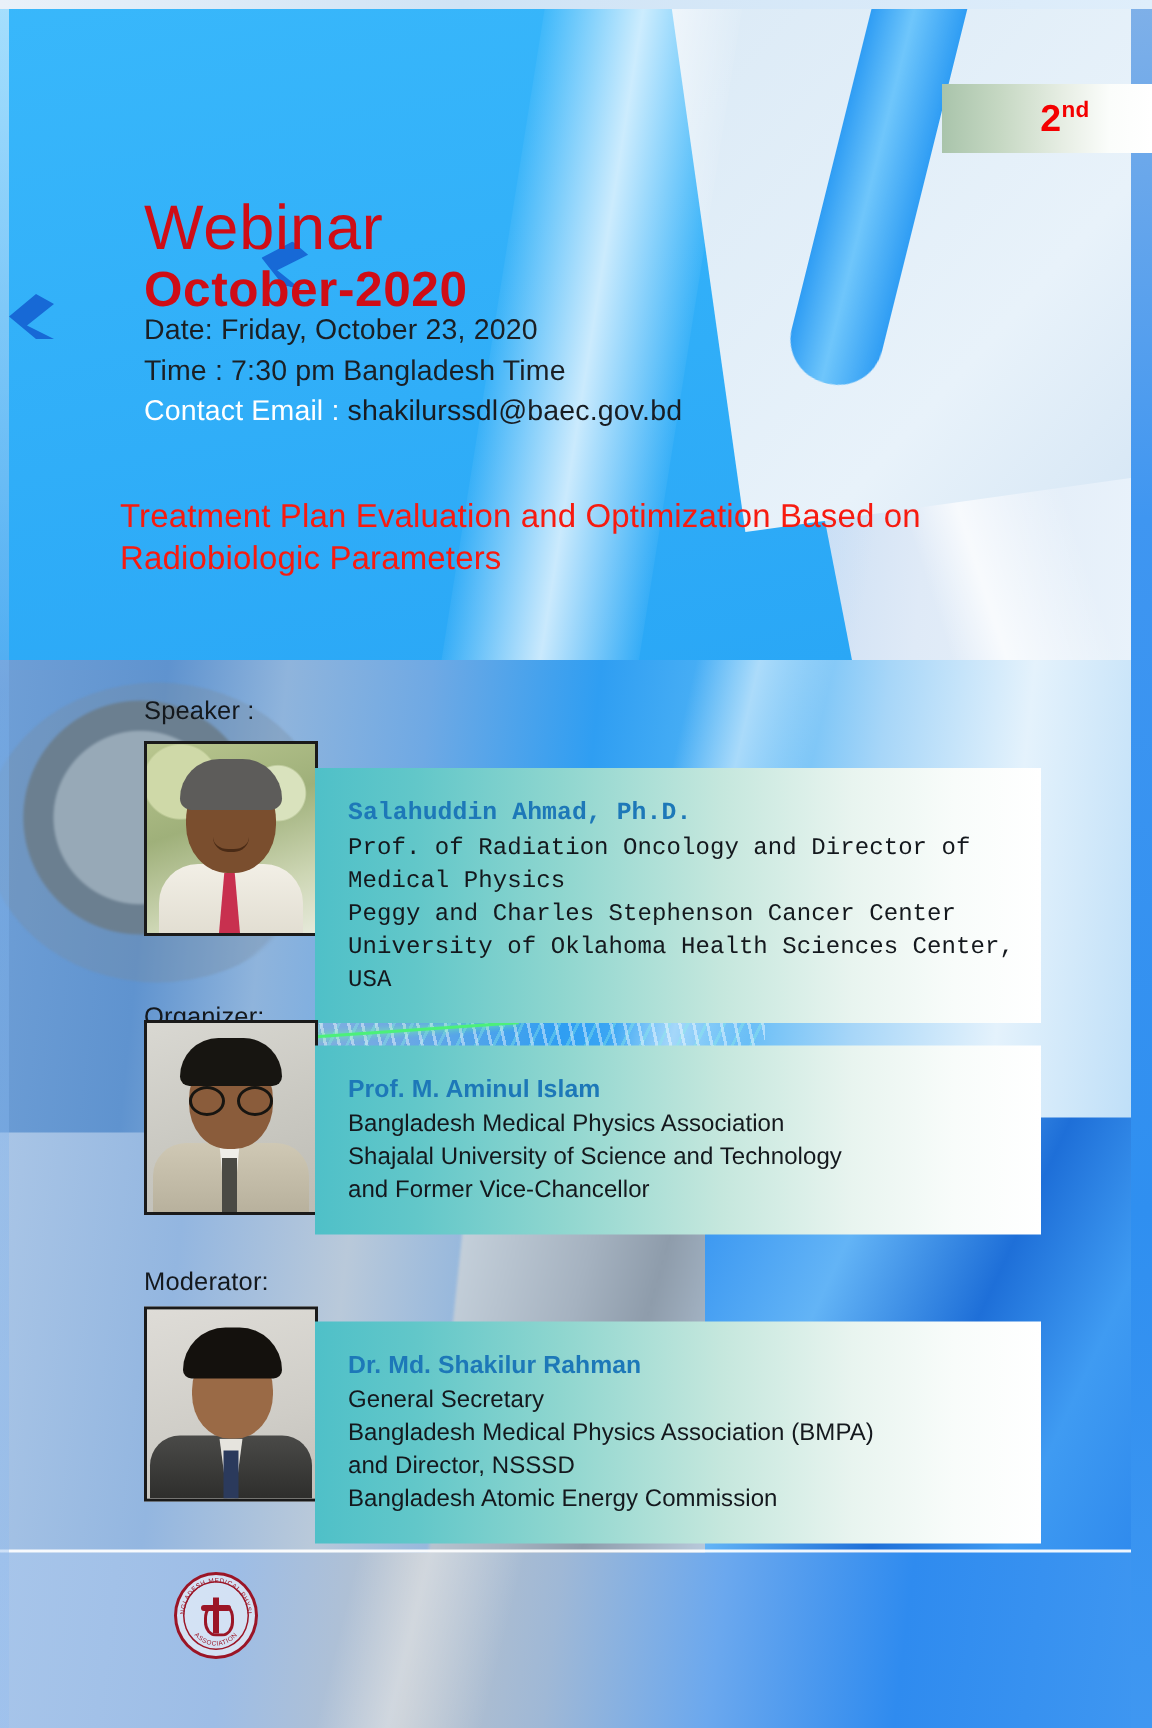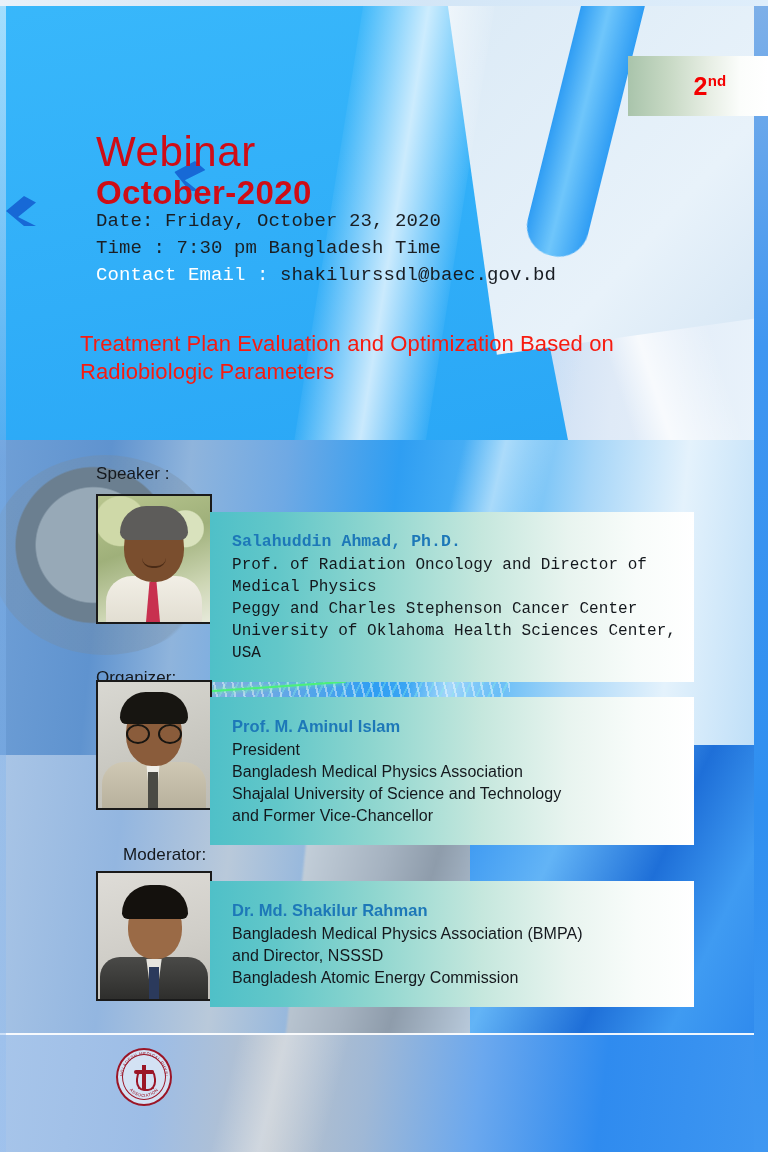--- a/index.html
+++ b/index.html
@@ -133,21 +133,21 @@
   }
   .bg-top-white {
     position: absolute; left: 0; top: 0; width: 768px; height: 6px;
     background: linear-gradient(90deg, #e9f1f9, #cfe3f5 40%, #dfeefb 100%);
   }
 
   
   .badge {
     position: absolute;
     left: 628px; top: 56px;
-    width: 140px; height: 60px;
+    width: 140px; height: 46px;
     background: linear-gradient(90deg, #a9c4ab 0%, #c6d8c3 28%, #e7eee4 58%, #fbfdfb 80%, #ffffff 100%);
     display: flex; align-items: center; justify-content: center;
   }
   .badge-text {
     color: #f40000;
     font-size: 25px;
     font-weight: bold;
     line-height: 1;
     letter-spacing: .2px;
     transform: translateX(12px);
@@ -164,21 +164,21 @@
     font-weight: 400;
   }
   .hdr-month {
     color: #cf0d16;
     font-size: 33px;
     line-height: 1.18;
     letter-spacing: .4px;
     font-weight: 700;
   }
 
-  .meta { position: absolute; left: 96px; top: 208px; font-family: Liberation Mono, monospace; }
+  .meta { position: absolute; left: 96px; top: 208px; }
   .meta-line {
     font-size: 19px;
     color: #1b1f24;
     line-height: 1.42;
     letter-spacing: .1px;
     white-space: pre;
   }
   .meta-line.indent { padding-left: 56px; }
   .meta-email { font-size: 19px; line-height: 1.42; letter-spacing: .1px; }
   .meta-email .lbl { color: #ffffff; }
@@ -363,41 +363,41 @@
         <div class="pt-b-shirt"></div>
         <div class="pt-b-tie"></div>
       <div class="pt-b-head"></div>
         <div class="pt-b-hair"></div>
         <div class="pt-b-glasses"></div>
     </div>
   </div>
   <div class="card" style="top:697px;">
     <div class="card-inner">
       <div class="person-name">Prof. M. Aminul Islam</div>
-      <div class="person-line">President</div>
       <div class="person-line">Bangladesh Medical Physics Association</div>
       <div class="person-line">Shajalal University of Science and Technology</div>
       <div class="person-line">and Former Vice-Chancellor</div>
     </div>
   </div>
 
-  <div class="role-label" style="top:845px;margin-left:27px;">Moderator:</div>
+  <div class="role-label" style="top:845px;">Moderator:</div>
   <div class="photo" style="top:871px;">
     <div class="pt">
       <div class="pt-c-bg"></div>
         <div class="pt-c-body"></div>
         <div class="pt-c-shirt"></div>
         <div class="pt-c-tie"></div>
       <div class="pt-c-head"></div>
         <div class="pt-c-hair"></div>
     </div>
   </div>
   <div class="card" style="top:881px;">
     <div class="card-inner">
       <div class="person-name">Dr. Md. Shakilur Rahman</div>
+      <div class="person-line">General Secretary</div>
       <div class="person-line">Bangladesh Medical Physics Association (BMPA)</div>
       <div class="person-line">and Director, NSSSD</div>
       <div class="person-line">Bangladesh Atomic Energy Commission</div>
     </div>
   </div>
 
   <div class="logo">
     <div class="logo-ring"></div>
     <div class="logo-ring2"></div>
     <div class="logo-text-ring">

